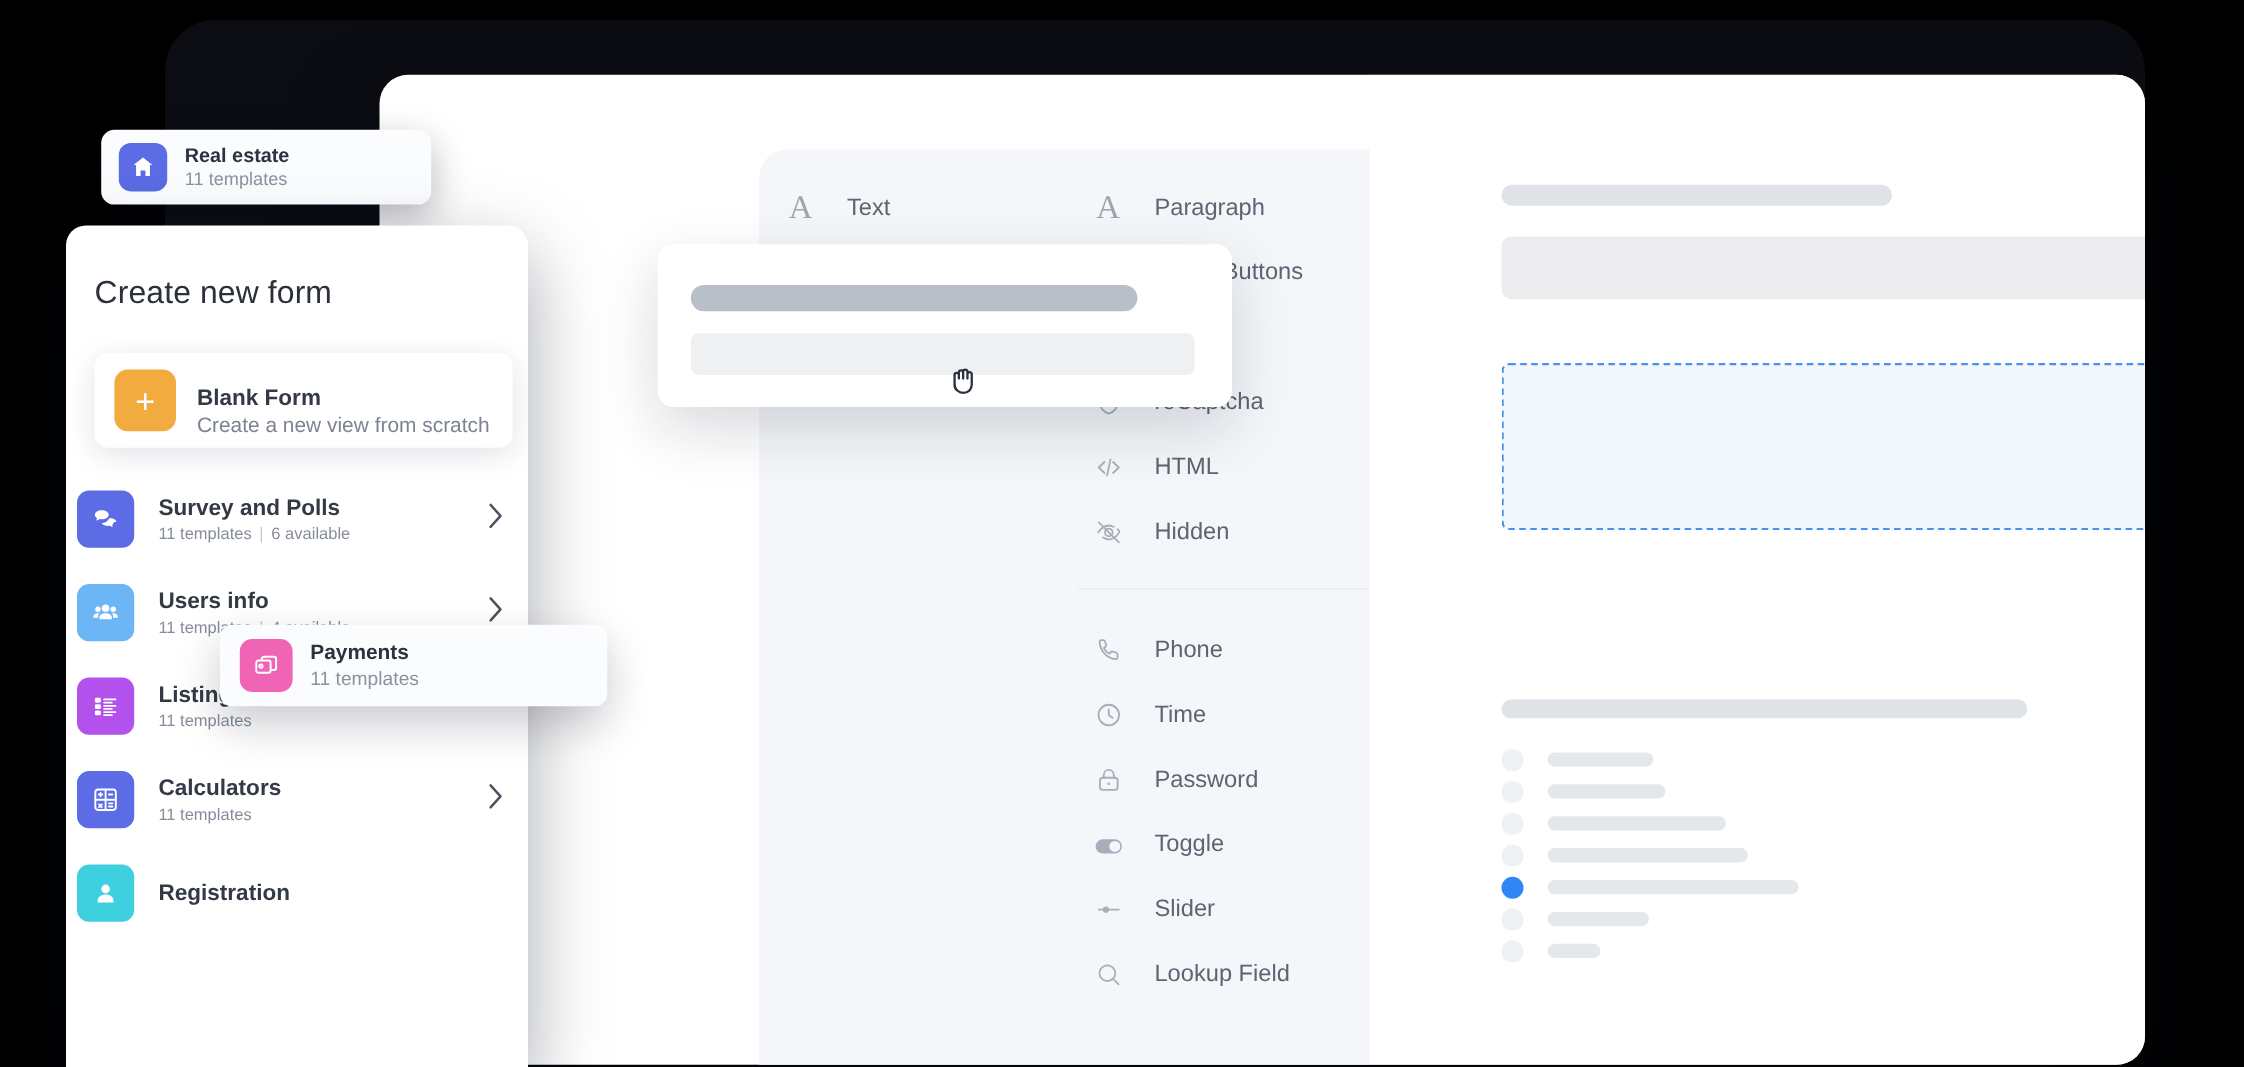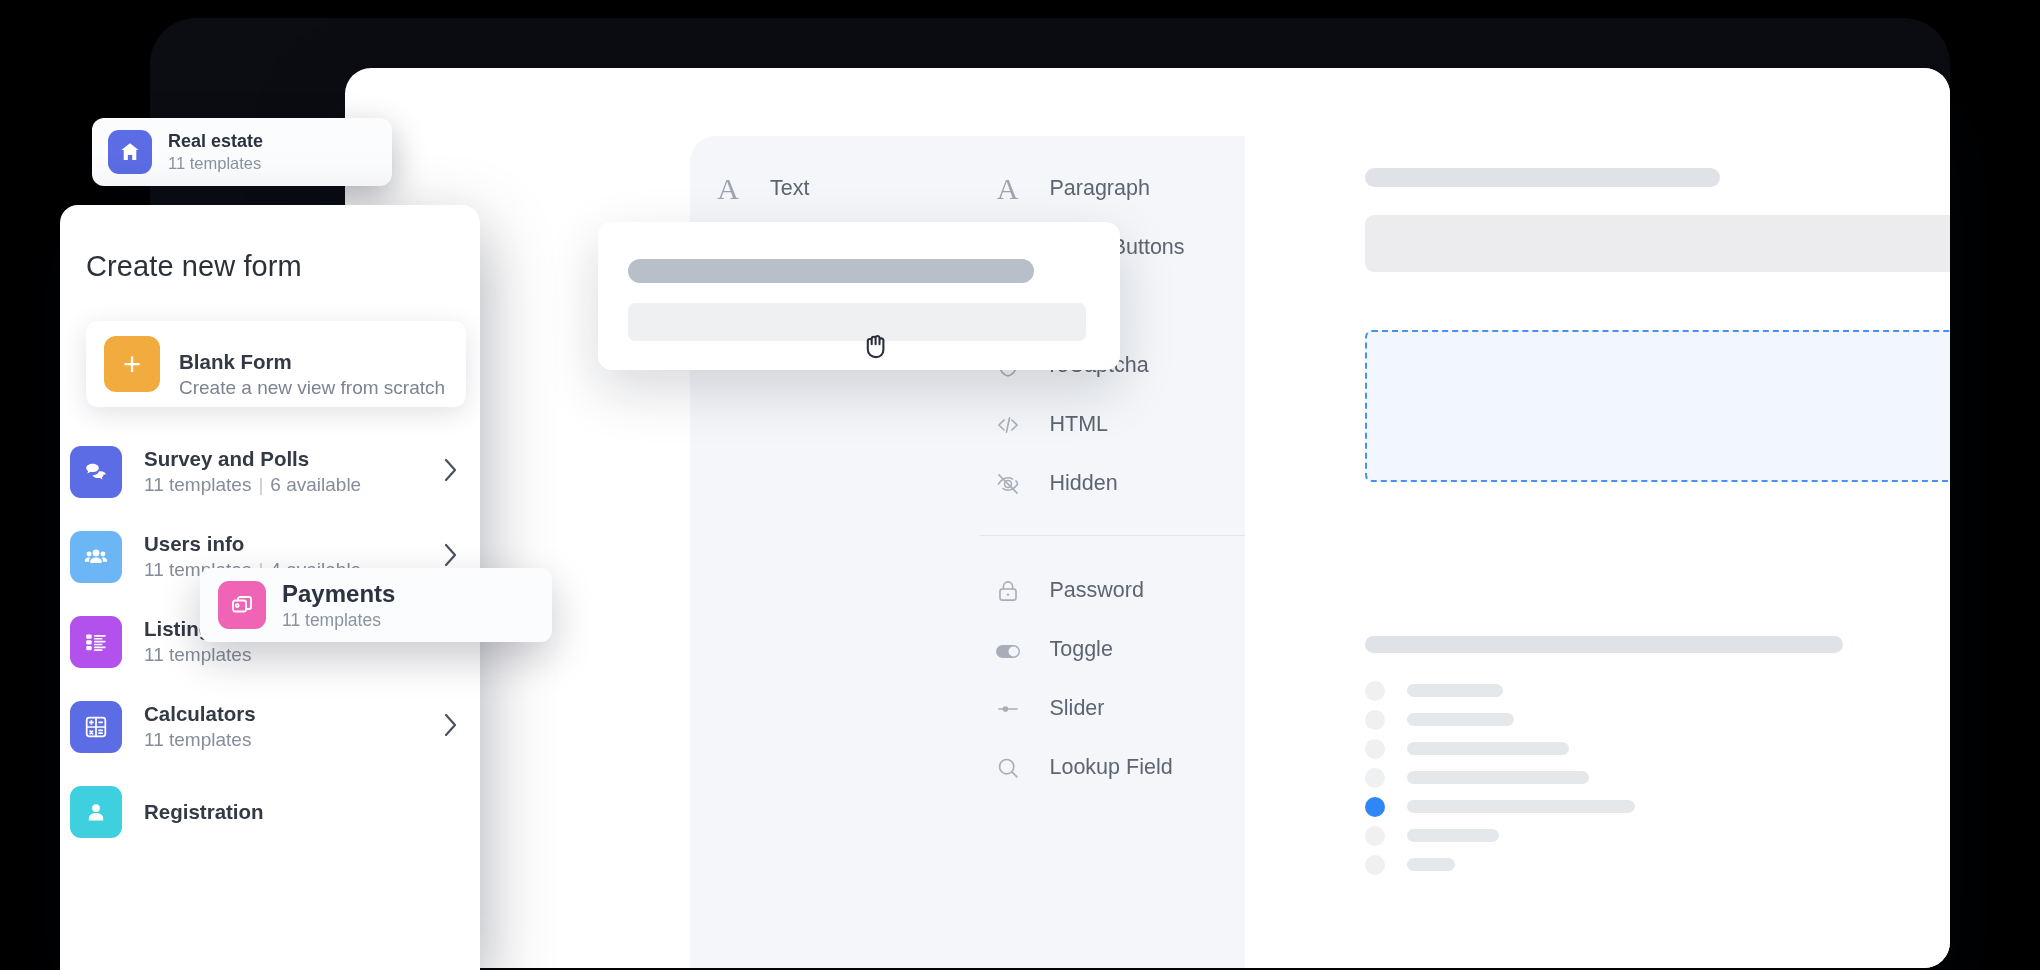--- a/index.html
+++ b/index.html
@@ -159,21 +159,21 @@
     padding-left: 10px; padding-right: 22px;
     position: relative;
   }
   .cat-ico {
     width: 52px; height: 52px; border-radius: 11px;
     display:flex; align-items:center; justify-content:center;
     flex: 0 0 auto; color: #fff;
   }
   .cat-texts { margin-left: 22px; }
   .cat-title { font-size: 20.5px; font-weight: 700; color: #333945; }
-  .cat-sub { font-size: 19px; color: #858c9a; margin-top: 3px; }
+  .cat-sub { font-size: 15px; color: #858c9a; margin-top: 3px; }
   .cat-sub .sep { color: #c2c7d0; padding: 0 7px; }
   .cat-chev {
     margin-left: auto; color: #4b5161;
     font-size: 25px; line-height: 1;
   }
 
   
   .chip-payments {
     position: absolute;
     left: 200px; top: 568px;
@@ -183,21 +183,21 @@
     display: flex; align-items: center;
     padding-left: 18px;
     box-shadow: 0 16px 40px rgba(8,14,30,.22);
   }
   .chip-payments .ic {
     width: 48px; height: 48px; border-radius: 11px;
     background: #ef64b5;
     display:flex; align-items:center; justify-content:center;
     flex: 0 0 auto;
   }
-  .chip-pay-title { font-size: 24px; color:#2c3240; font-weight:600; }
+  .chip-pay-title { font-size: 19px; color:#2c3240; font-weight:600; }
   .chip-pay-sub { font-size: 17.5px; color:#8b92a0; margin-top:2px; }
 
   
   .drag-card {
     position: absolute;
     left: 598px; top: 222px;
     width: 522px; height: 148px;
     background: #ffffff;
     border-radius: 14px;
     box-shadow: 0 20px 55px rgba(10,16,35,.16);
@@ -337,20 +337,37 @@
                 <svg width="26" height="26" viewBox="0 0 24 24" fill="none" stroke="currentColor" stroke-width="1.5" stroke-linecap="round" stroke-linejoin="round">
                   <path d="M3.2 12S6.6 6.2 12 6.2c1.6 0 3 .5 4.2 1.2"></path>
                   <path d="M19.4 9.2c.8.9 1.4 1.8 1.4 2.8 0 0-3.4 5.8-8.8 5.8-1.8 0-3.4-.6-4.7-1.5"></path>
                   <circle cx="12" cy="12" r="3.2"></circle>
                   <path d="M3.6 3.6l16.8 16.8"></path>
                 </svg>
               </span>
               <span class="field-label">Hidden</span>
             </div>
             <div class="divider-row"></div>
+            <div class="field-item">
+              <span class="field-ico">
+                <svg width="26" height="26" viewBox="0 0 24 24" fill="none" stroke="currentColor" stroke-width="1.5" stroke-linecap="round" stroke-linejoin="round">
+                  <path d="M7.4 3.6c.7 0 1.2.4 1.4 1l.9 3c.2.6 0 1.2-.5 1.6l-1.4 1.1c1 2.1 2.7 3.8 4.8 4.8l1.1-1.4c.4-.5 1-.7 1.6-.5l3 .9c.6.2 1 .8 1 1.4v2.6c0 .9-.8 1.6-1.7 1.5C10.7 19 5 13.3 4.3 5.3c-.1-.9.6-1.7 1.5-1.7h1.6z"></path>
+                </svg>
+              </span>
+              <span class="field-label">Phone</span>
+            </div>
+            <div class="field-item">
+              <span class="field-ico">
+                <svg width="26" height="26" viewBox="0 0 24 24" fill="none" stroke="currentColor" stroke-width="1.5" stroke-linecap="round" stroke-linejoin="round">
+                  <circle cx="12" cy="12" r="8.6"></circle>
+                  <path d="M12 7.4V12l3.2 2.4"></path>
+                </svg>
+              </span>
+              <span class="field-label">Time</span>
+            </div>
             <div class="field-item">
               <span class="field-ico">
                 <svg width="26" height="26" viewBox="0 0 24 24" fill="none" stroke="currentColor" stroke-width="1.5" stroke-linecap="round" stroke-linejoin="round">
                   <rect x="4.6" y="10.2" width="14.8" height="10.2" rx="2.2"></rect>
                   <path d="M7.8 10.2V7.8a4.2 4.2 0 0 1 8.4 0v2.4"></path>
                   <circle cx="12" cy="15.3" r="1.1" fill="currentColor" stroke="none"></circle>
                 </svg>
               </span>
               <span class="field-label">Password</span>
             </div>

